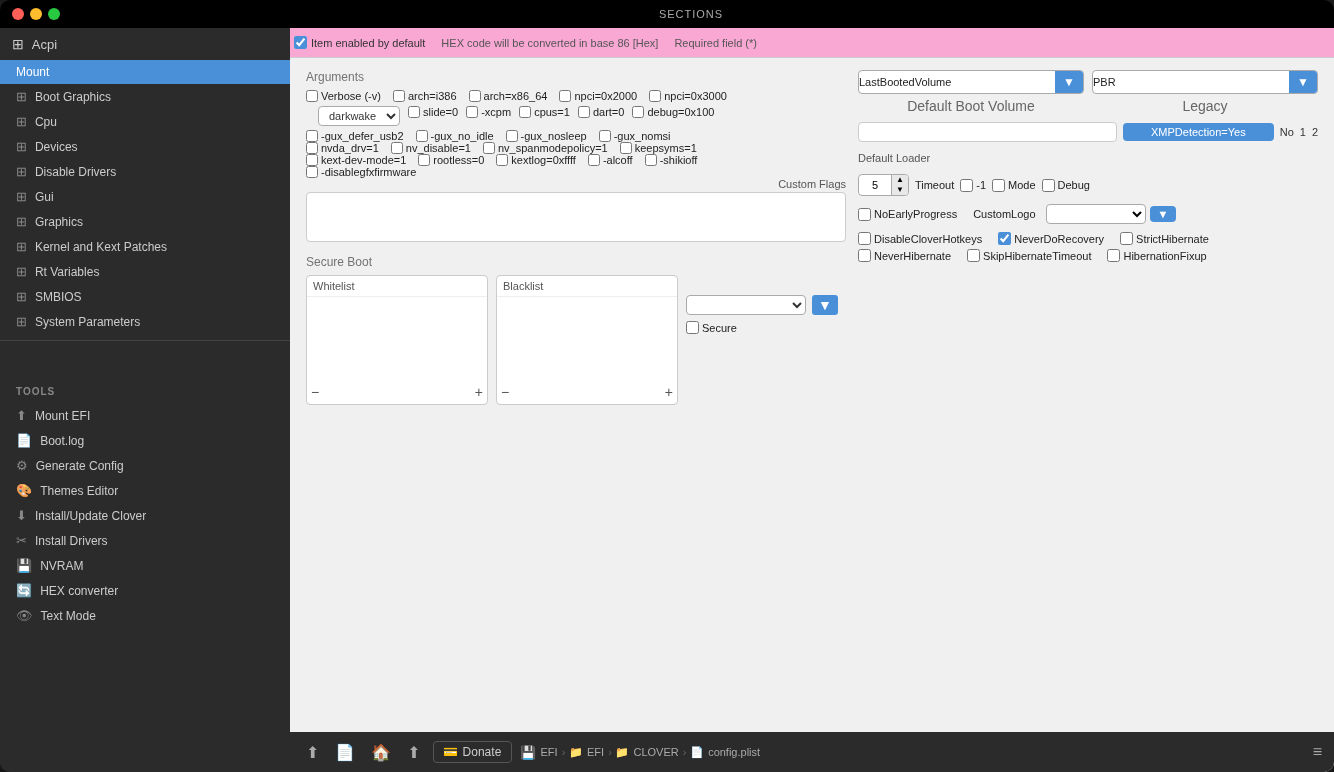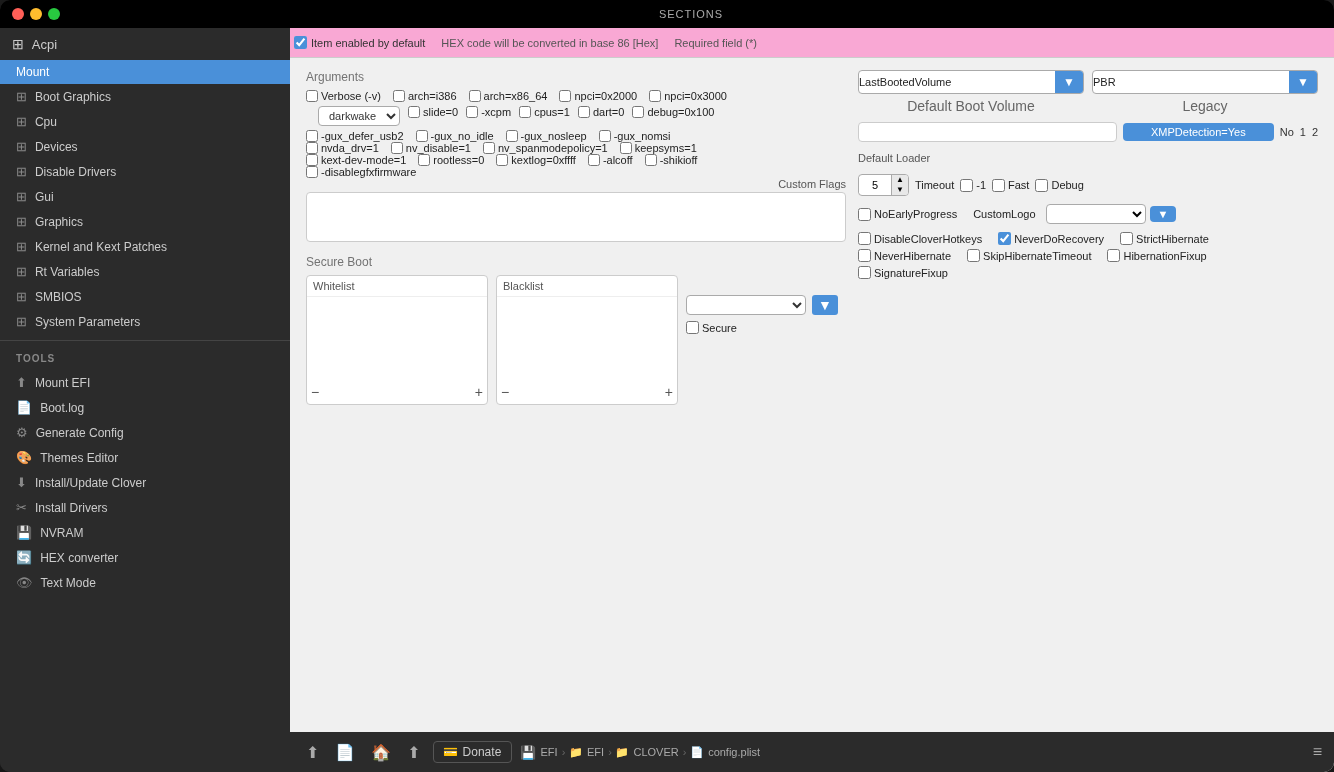--- a/index.html
+++ b/index.html
@@ -89,20 +89,21 @@
       background: #444;
       margin: 6px 0;
     }
 
     .tools-label {
       padding: 6px 16px;
       color: #888;
       font-size: 10px;
       letter-spacing: 1px;
       font-weight: 600;
+      margin-top: 33px;
     }
 
     
     .content {
       flex: 1;
       background: #f0f0f0;
       display: flex;
       flex-direction: column;
       overflow: hidden;
     }
@@ -787,21 +788,21 @@
                 <button class="stepper-down">▼</button>
               </div>
             </div>
             <span>Timeout</span>
             <label class="cb-item2">
               <input type="checkbox" style="">
               <span>-1</span>
             </label>
             <label class="cb-item2">
               <input type="checkbox" style="">
-              <span>Fast</span>
+              <span>Mode</span>
             </label>
             <label class="cb-item2">
               <input type="checkbox" style="">
               <span>Debug</span>
             </label>
           </div>
 
           <div class="no-early-row">
             <label class="cb-item2">
               <input type="checkbox" style="">
@@ -838,26 +839,20 @@
               </label>
               <label class="cb-item2">
                 <input type="checkbox" style="">
                 <span>SkipHibernateTimeout</span>
               </label>
               <label class="cb-item2">
                 <input type="checkbox" style="">
                 <span>HibernationFixup</span>
               </label>
             </div>
-            <div class="cb-row">
-              <label class="cb-item2">
-                <input type="checkbox" style="">
-                <span>SignatureFixup</span>
-              </label>
-            </div>
           </div>
 
         </div>
       </div>
 
       <div class="bottom-bar">
         <button class="bottom-icon-btn">⬆</button>
         <button class="bottom-icon-btn">📄</button>
         <button class="bottom-icon-btn">🏠</button>
         <button class="bottom-icon-btn">⬆</button>

